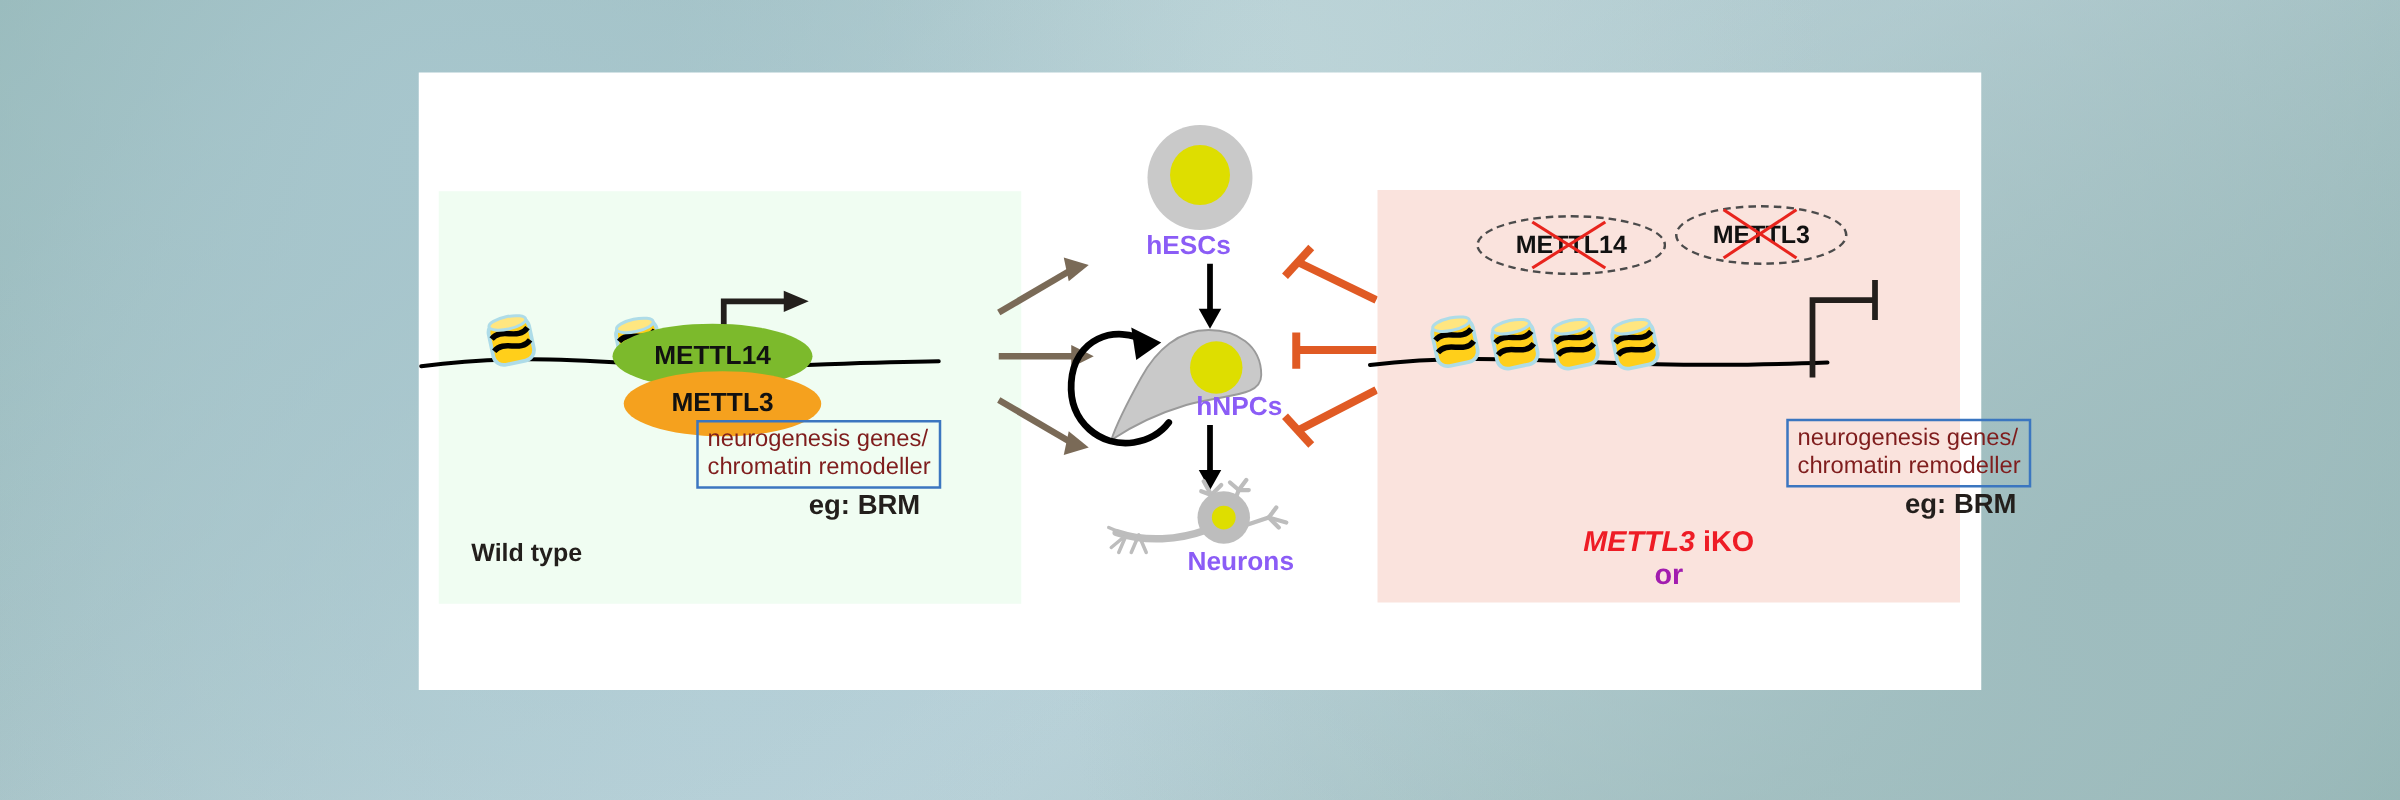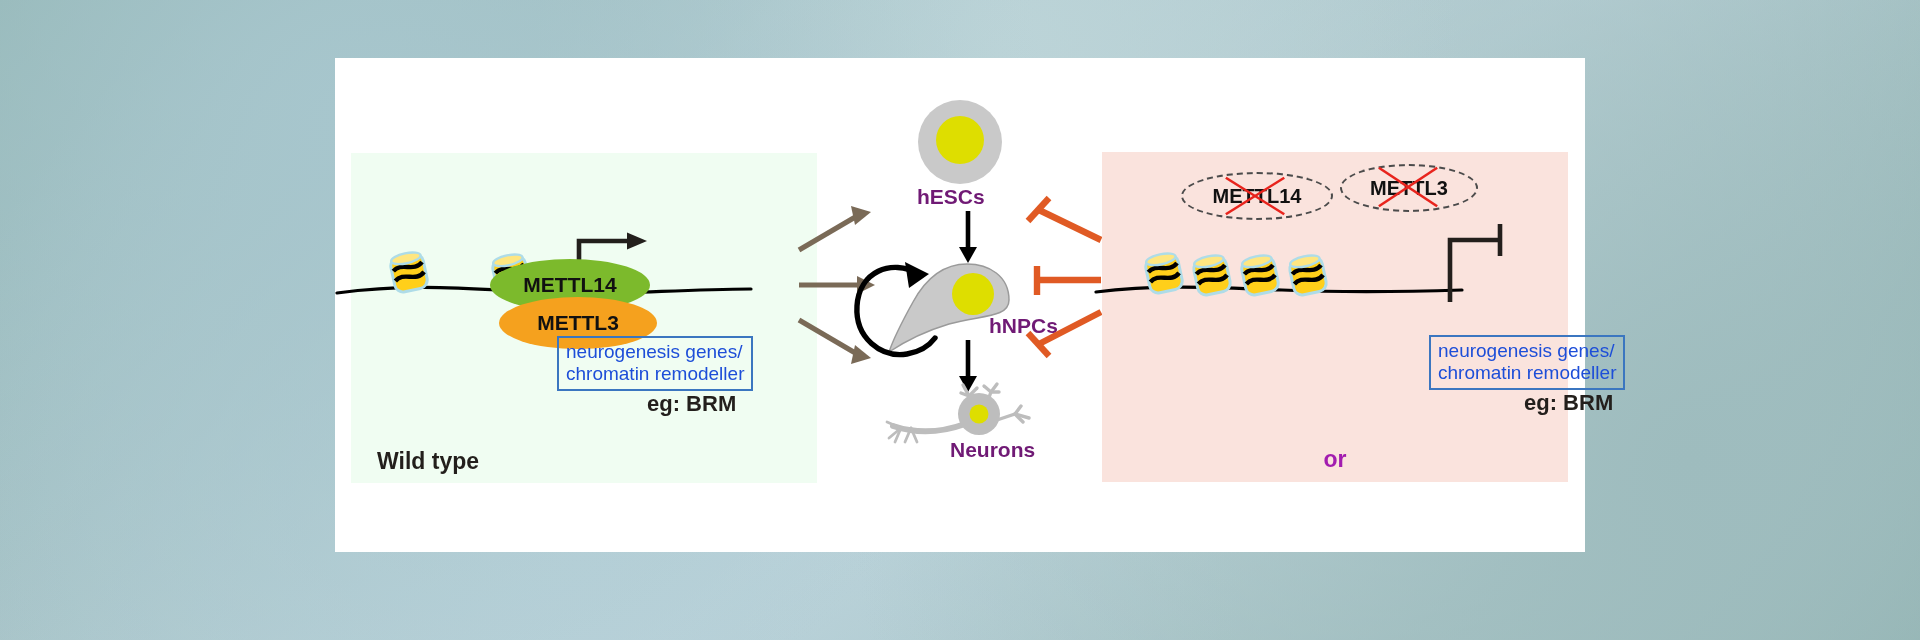--- a/index.html
+++ b/index.html
@@ -30,21 +30,21 @@
   .panel { position: absolute; padding-left: 20px; }
   #wt-panel  { left: 16px;  top: 95px; width: 466px; height: 330px; background: #f0fdf2; }
   #ko-panel  { left: 767px; top: 94px; width: 466px; height: 330px; background: #fae3dd; }
 
   .panel-label {
     position: absolute;
     font-weight: bold;
     color: #231f1c;
     white-space: nowrap;
   }
-  #wt-label { left: 26px; bottom: 8px; font-size: 23px; margin-top: 11px; }
+  #wt-label { left: 26px; bottom: 28px; font-size: 20px; margin-top: 11px; }
 
   #ko-label {
     left: 0; right: 0; bottom: 10px;
     text-align: center;
     font-size: 23px; font-weight: bold;
     line-height: 1.13;
   }
   #ko-label .gene { color: #ee1c25; font-style: italic; }
   #ko-label .ko   { color: #ee1c25; font-style: normal; }
   #ko-label .or   { color: #a21caf; font-style: normal; }
@@ -67,21 +67,21 @@
   #mettl3-oval {
     left: 148px; top: 144px; width: 158px; height: 52px;
     background: #f5a11e; font-size: 21px;
   }
 
   
   .gene-box {
     position: absolute;
     border: 2px solid #3b76c0;
     background: transparent;
-    font-size: 19px; color: #1d4ed8;
+    font-size: 19px; color: #7f1d1d;
     line-height: 1.16;
     padding: 3px 7px 4px 7px;
     white-space: nowrap;
   }
   #wt-gene-box { left: 206px; top: 183px; }
   #ko-gene-box { left: 327px; top: 183px; }
 
   .eg-label {
     position: absolute;
     font-size: 22px; font-weight: bold; color: #231f1c;
@@ -101,25 +101,25 @@
     white-space: nowrap;
   }
   #ko-mettl14 { left: 79px;  top: 20px; width: 152px; height: 48px; }
   #ko-mettl3  { left: 238px; top: 12px; width: 138px; height: 48px; }
   .xmark { position: absolute; left: 0; top: 0; width: 100%; height: 100%; }
 
   
   #center { position: absolute; left: 498px; top: 20px; width: 268px; height: 460px; }
   .cell-label {
     position: absolute;
-    font-size: 21px; font-weight: bold; color: #701a75;
+    font-size: 21px; font-weight: bold; color: #8b5cf6;
     white-space: nowrap;
   }
   #hescs-label  { left: 84px;  top: 107px; }
-  #hnpcs-label  { left: 124px; top: 236px; margin-left: 32px; }
+  #hnpcs-label  { left: 124px; top: 236px; }
   #neurons-label{ left: 117px; top: 360px; }
 
   svg { display: block; }
   .abs-svg { position: absolute; left: 0; top: 0; overflow: visible; }
 </style>
 </head>
 <body>
 
 <div id="bg">
   <div id="card">
@@ -321,18 +321,21 @@
         <line x1="56" y1="-6" x2="56" y2="26" stroke="#231f1c" stroke-width="4.6"></line>
       </svg>
 
       <div class="gene-box" id="ko-gene-box">
         <div>neurogenesis genes/</div>
         <div>chromatin remodeller</div>
       </div>
       <div class="eg-label" id="ko-eg">eg: BRM</div>
 
       <div class="panel-label" id="ko-label">
+        <div>
+          <span class="gene">METTL3</span><span class="ko"> iKO</span>
+        </div>
         <div class="or">or</div>
       </div>
     </div>
 
   </div>
 </div>
 
 </body></html>

